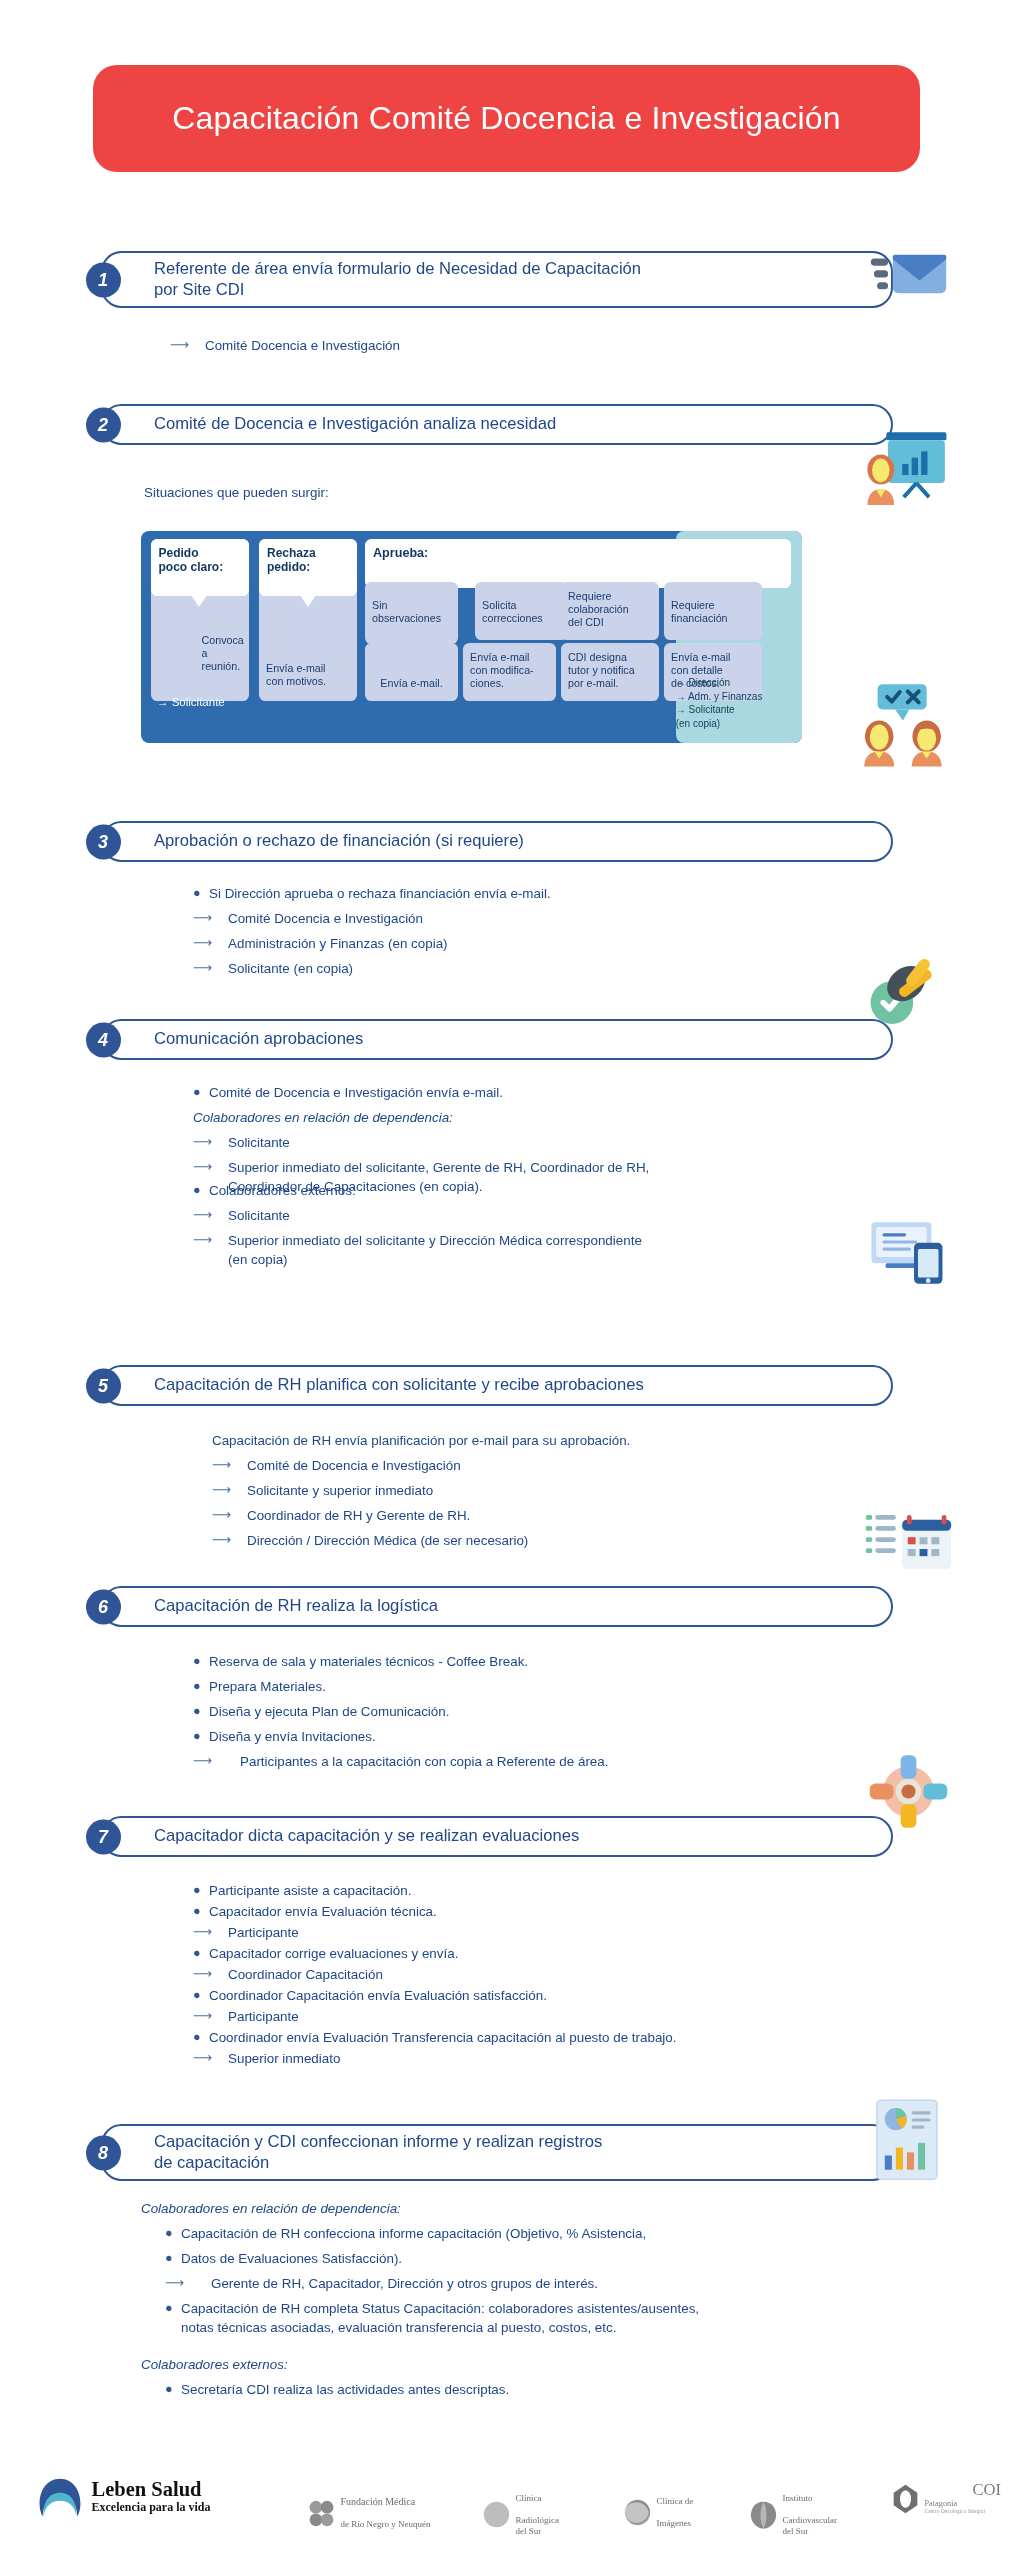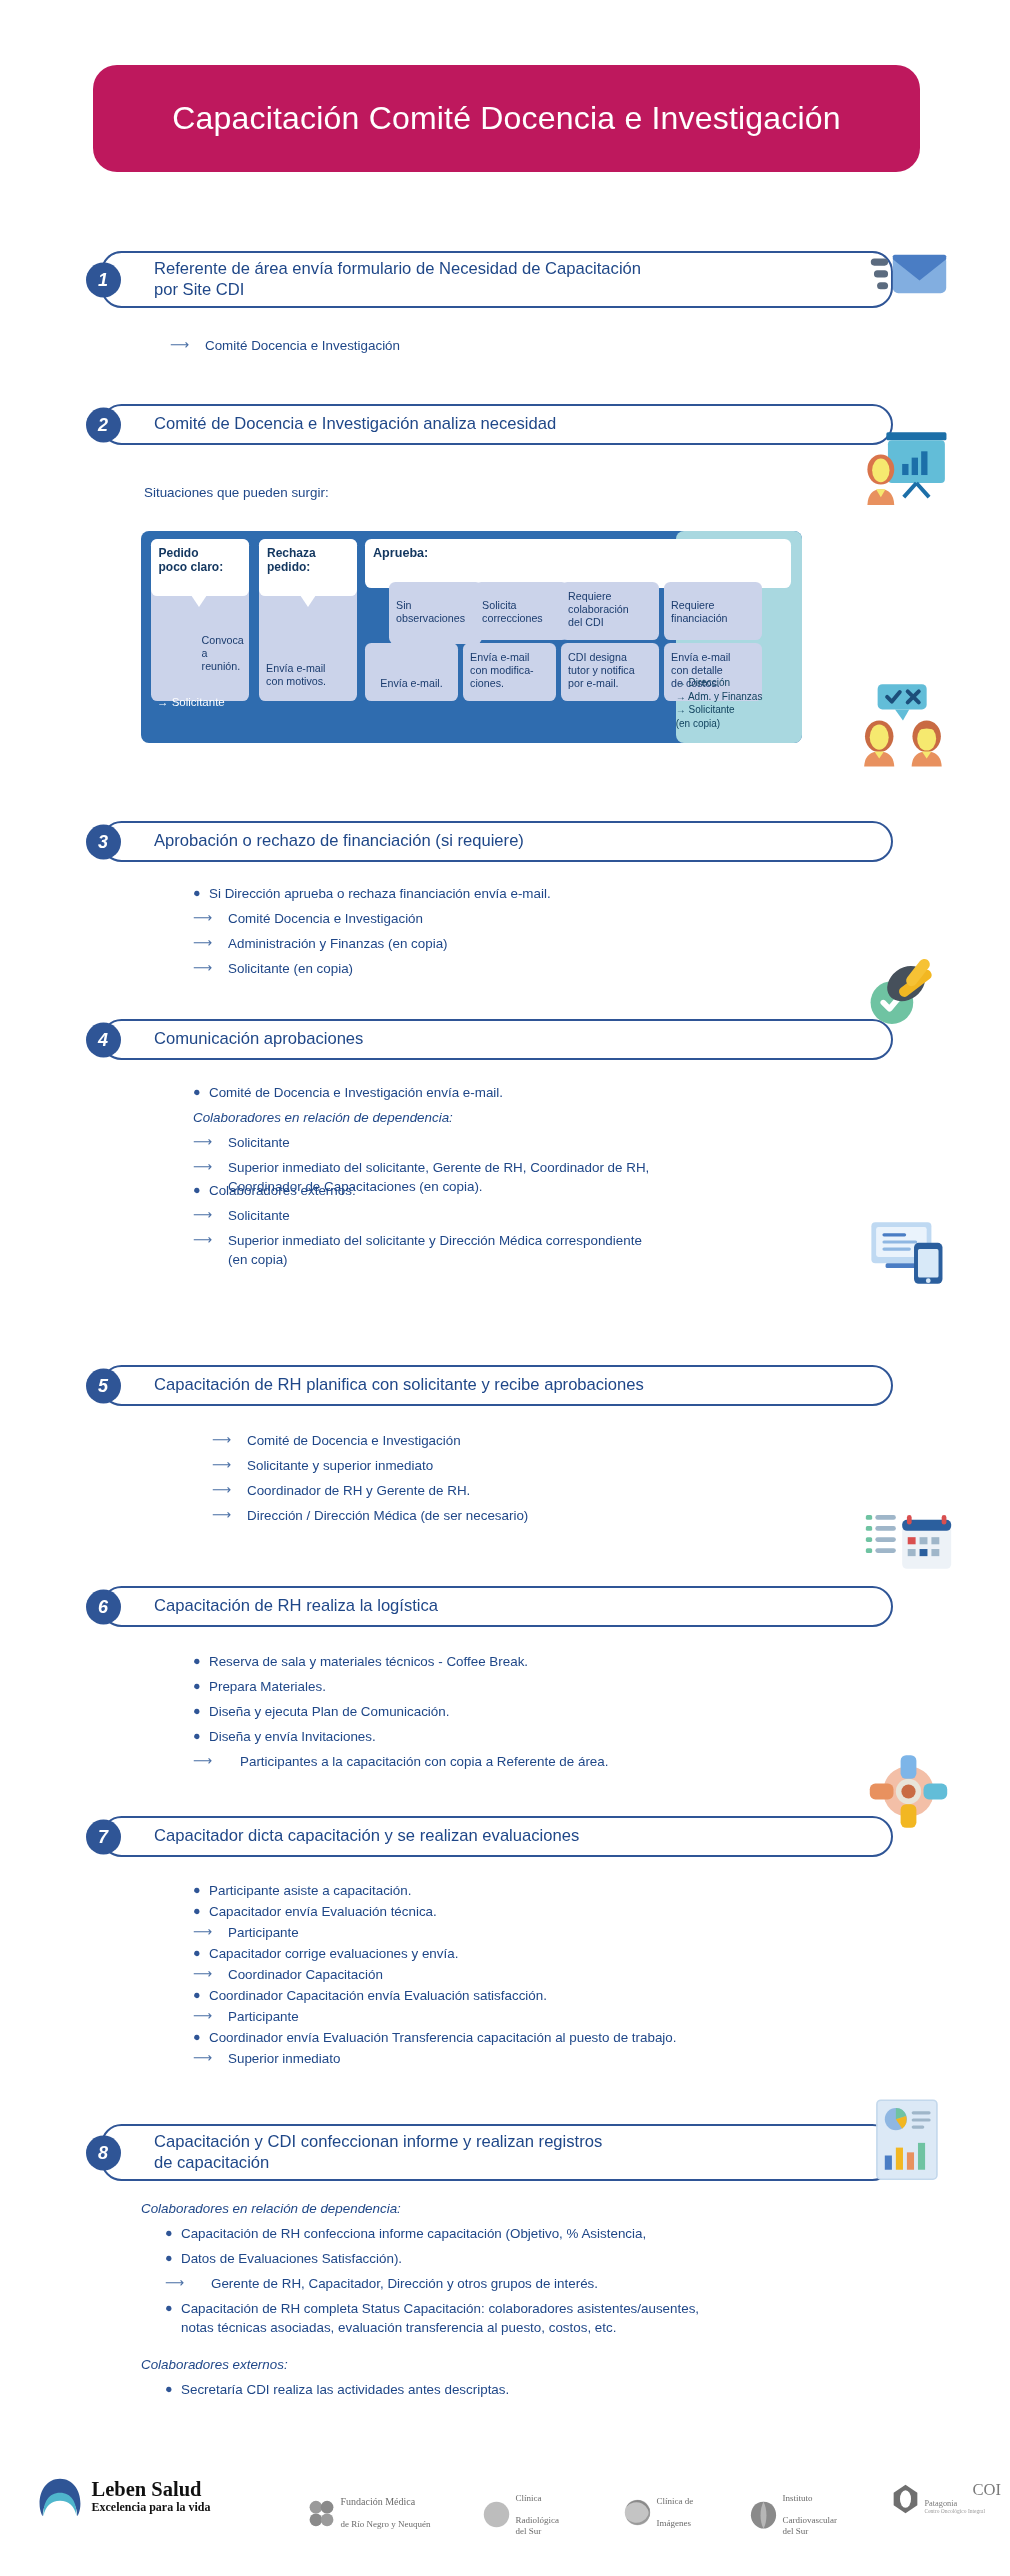--- a/index.html
+++ b/index.html
@@ -8,21 +8,21 @@
     background: #ffffff;
     font-family: "Liberation Sans", sans-serif;
   }
   body { position: relative; width: 1011px; height: 2576px; overflow: hidden; }
 
   
   .banner {
     position: absolute;
     left: 93px; top: 65px;
     width: 827px; height: 107px;
-    background: #be185d;
+    background: #ef4444;
     border-radius: 24px;
     display: flex; align-items: center; justify-content: center;
   }
   .banner-title {
     color: #ffffff;
     font-size: 32px;
     line-height: 1.15;
     font-weight: 400;
     text-align: center;
     letter-spacing: 0.2px;
@@ -250,21 +250,21 @@
     <div class="cell-head">Rechaza
 pedido:</div>
   </div>
   <div class="tail" style="left:159px; top:64px;"></div>
 
   <div class="cell-white" style="left:224px; top:8px; width:426px; height:49px;">
     <div class="cell-head" style="font-size:12.6px;">Aprueba:</div>
   </div>
   <div class="tail" style="left:250px; top:56px;"></div>
 
-  <div class="cell" style="left:224px; top:51px; width:93px; height:62px;margin-left:24px;">
+  <div class="cell" style="left:224px; top:51px; width:93px; height:62px;">
     <div class="cell-txt" style="padding-top:17.4px;">Sin
 observaciones</div>
   </div>
   <div class="cell" style="left:224px; top:112px; width:93px; height:58px;text-align:center;">
     <div class="cell-txt" style="position:absolute; bottom:4.7px; left:0; right:0;">Envía e-mail.</div>
   </div>
 
   <div class="cell" style="left:322px; top:51px; width:93px; height:58px;margin-left:12px;">
     <div class="cell-txt" style="padding-top:17.4px;">Solicita
 correcciones</div>
@@ -369,20 +369,24 @@
   </div>
 </div>
 
 <div class="step" style="top:1365px;">
   <div class="pill">
     <div class="badge">5</div>
     <div class="pill-title">Capacitación de RH planifica con solicitante y recibe aprobaciones</div>
   </div>
 </div>
 <div class="block" style="left:212px; top:1431px; width:624px;">
+  <div class="row">
+    <span class="marker none"></span>
+    <span class="txt">Capacitación de RH envía planificación por e-mail para su aprobación.</span>
+  </div>
   <div class="row">
     <span class="marker arrow">⟶</span>
     <span class="txt">Comité de Docencia e Investigación</span>
   </div>
   <div class="row">
     <span class="marker arrow">⟶</span>
     <span class="txt">Solicitante y superior inmediato</span>
   </div>
   <div class="row">
     <span class="marker arrow">⟶</span>

